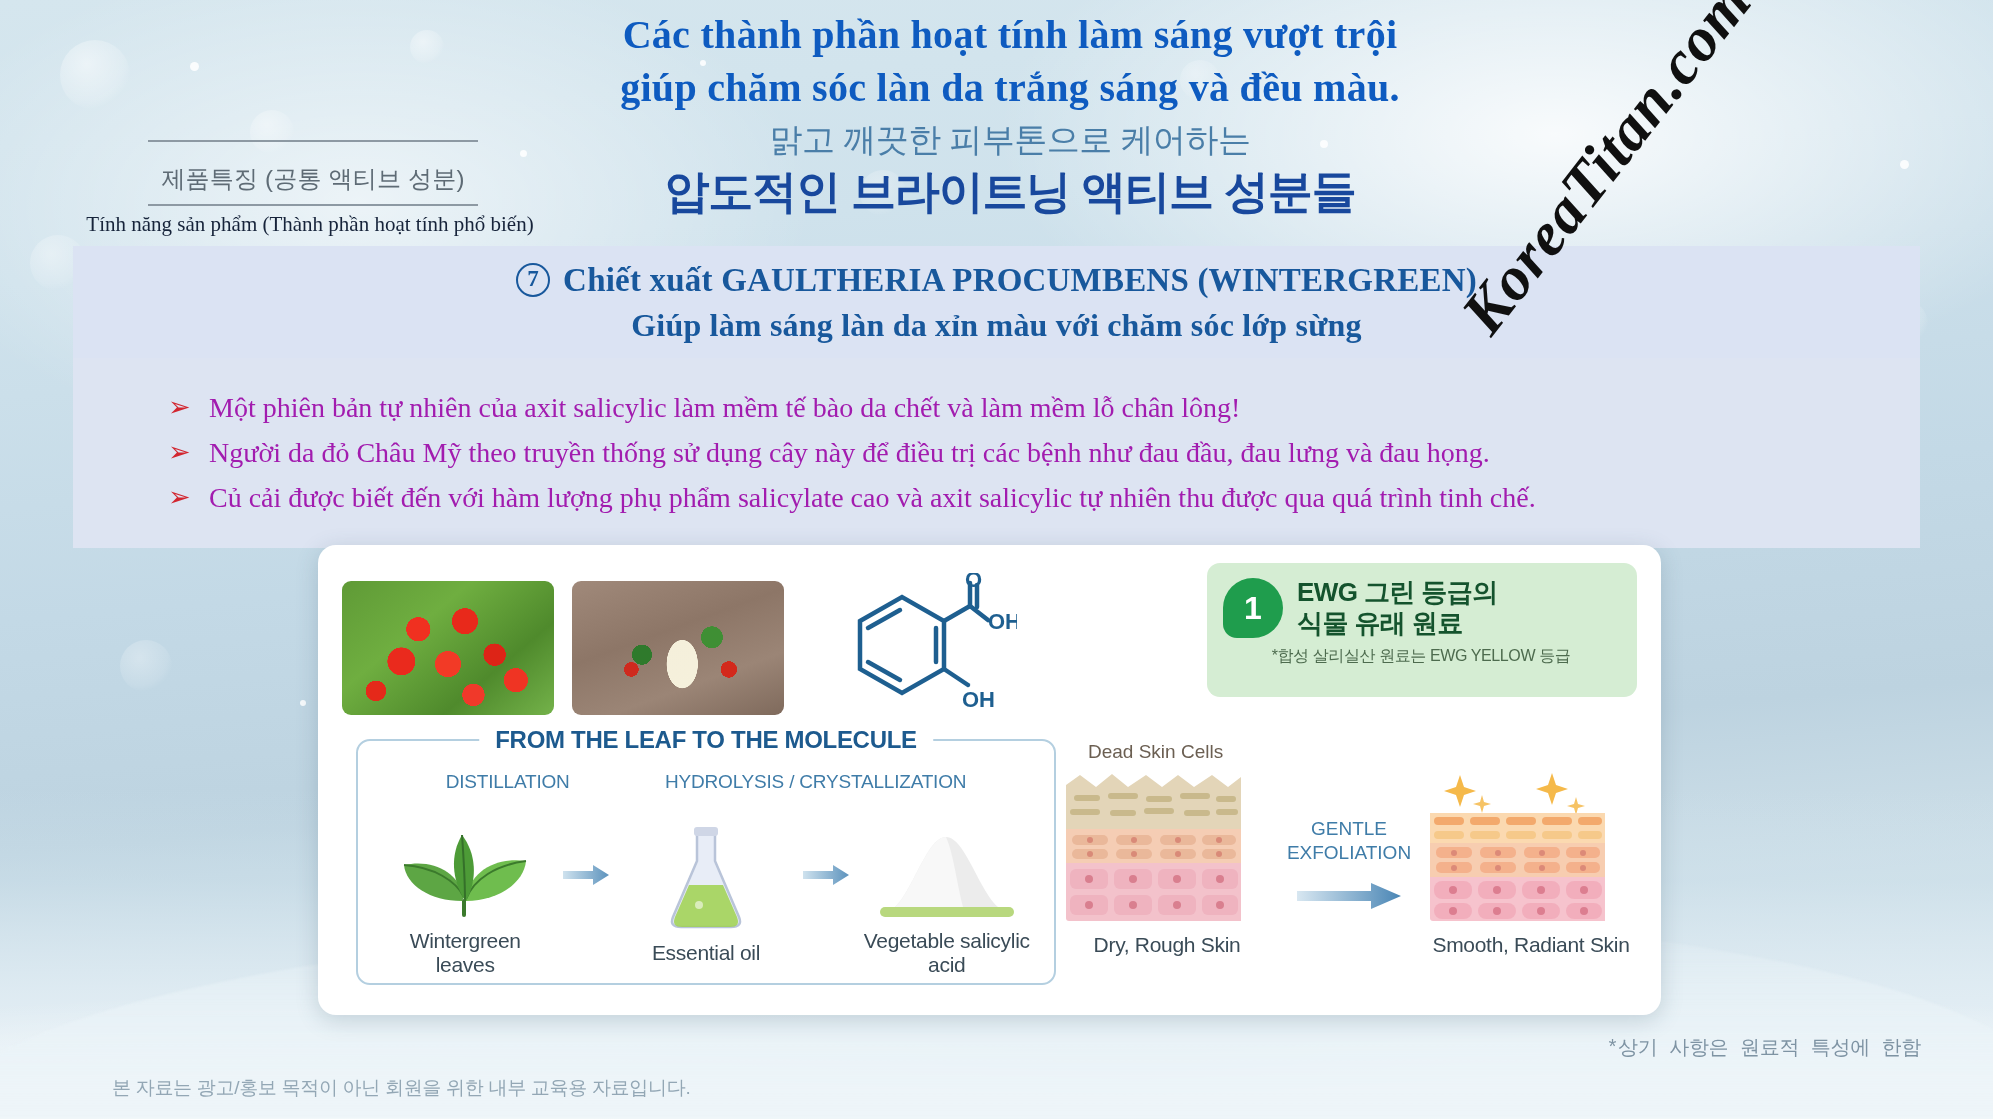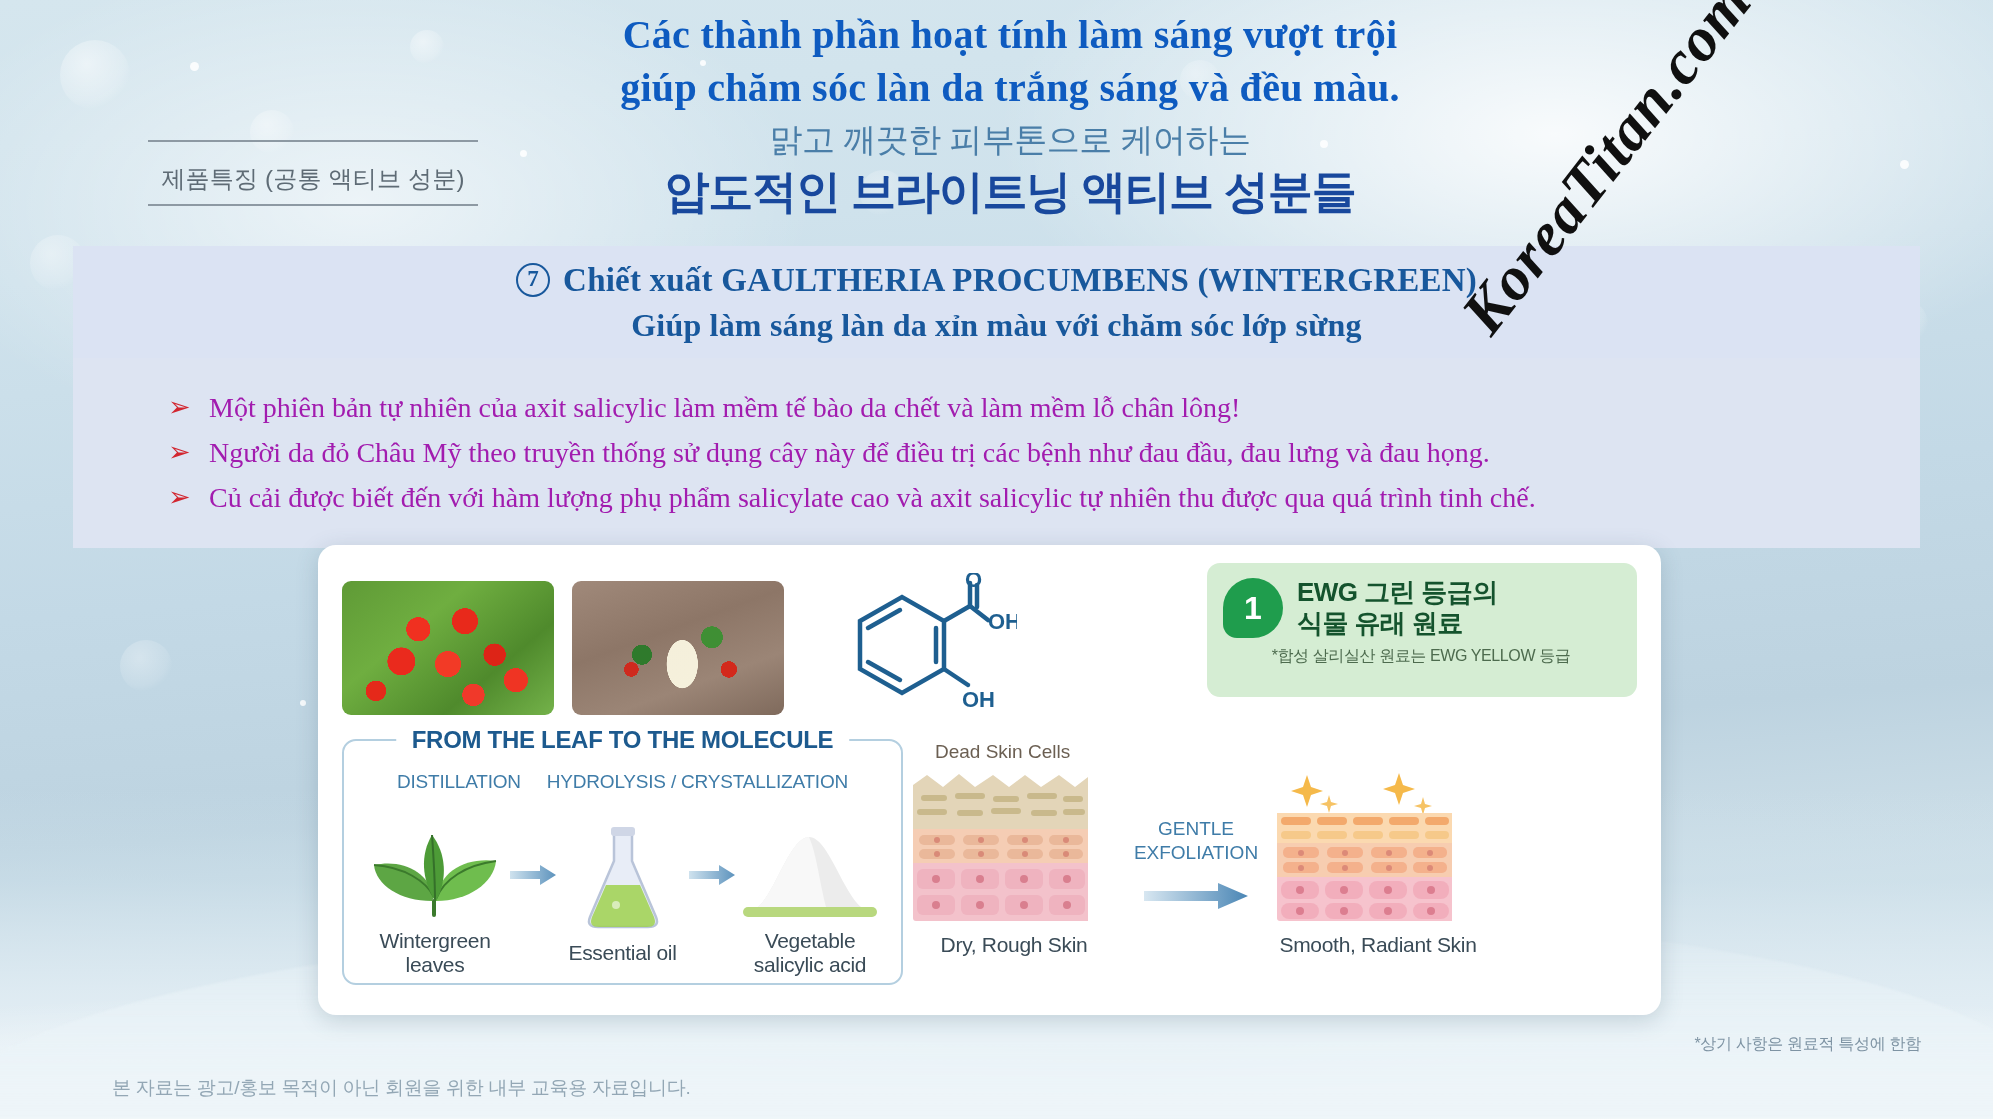--- a/index.html
+++ b/index.html
@@ -253,25 +253,25 @@
     font-family: "Liberation Sans", sans-serif;
     font-size: 16px;
     color: #4d6b4e;
     text-align: center;
     margin-top: 7px;
     letter-spacing: -.4px;
   }
 
   
   #process-box {
-    width: 561px; height: 246px;
+    width: 700px; height: 246px;
     border: 2px solid #b4cfe0;
     border-radius: 14px;
     position: relative;
-    margin-left: 0;
+    margin-left: 14px;
   }
   #process-title {
     position: absolute;
     left: 50%; top: -15px;
     transform: translateX(-50%);
     background: #ffffff;
     padding: 0 16px;
     font-family: "Liberation Sans", sans-serif;
     font-weight: bold;
     font-size: 24px;
@@ -346,22 +346,22 @@
     line-height: 24px;
     color: #3f7ca8;
     margin-bottom: 18px;
   }
   #gentle-arrow { width: 104px; height: 26px; margin: 14px auto 0 auto; display: block; }
 
   
   #footnote-right {
     position: absolute;
     right: 72px; top: 1034px;
-    font-family: Liberation Sans, sans-serif;
-    font-size: 16px;
+    font-family: Liberation Mono, monospace;
+    font-size: 20px;
     color: #7e93a3;
     letter-spacing: -.3px;
   }
   #footnote-left {
     position: absolute;
     left: 112px; top: 1075px;
     font-family: "Liberation Sans", sans-serif;
     font-size: 19px;
     color: #93a7b5;
     letter-spacing: -.3px;
@@ -411,20 +411,21 @@
   <div class="flake" style="left:1320px;top:140px; width:8px;  height:8px;"></div>
   <div class="flake" style="left:1720px;top:480px; width:7px;  height:7px;"></div>
   <div class="flake" style="left:80px;  top:470px; width:7px;  height:7px;"></div>
   <div class="flake" style="left:1900px;top:160px; width:9px;  height:9px;"></div>
   <div class="flake" style="left:300px; top:700px; width:6px;  height:6px;"></div>
 
   <div id="header-area">
 
     <div id="kr-section-label">제품특징 (공통 액티브 성분)</div>
 
+    <div id="vn-section-label">Tính năng sản phẩm (Thành phần hoạt tính phổ biến)</div>
 
     <div id="headline-block">
       <div class="vn-headline">Các thành phần hoạt tính làm sáng vượt trội</div>
       <div class="vn-headline">giúp chăm sóc làn da trắng sáng và đều màu.</div>
       <div class="kr-sub">맑고 깨끗한 피부톤으로 케어하는</div>
       <div class="kr-main">압도적인 브라이트닝 액티브 성분들</div>
     </div>
 
   </div>
 

